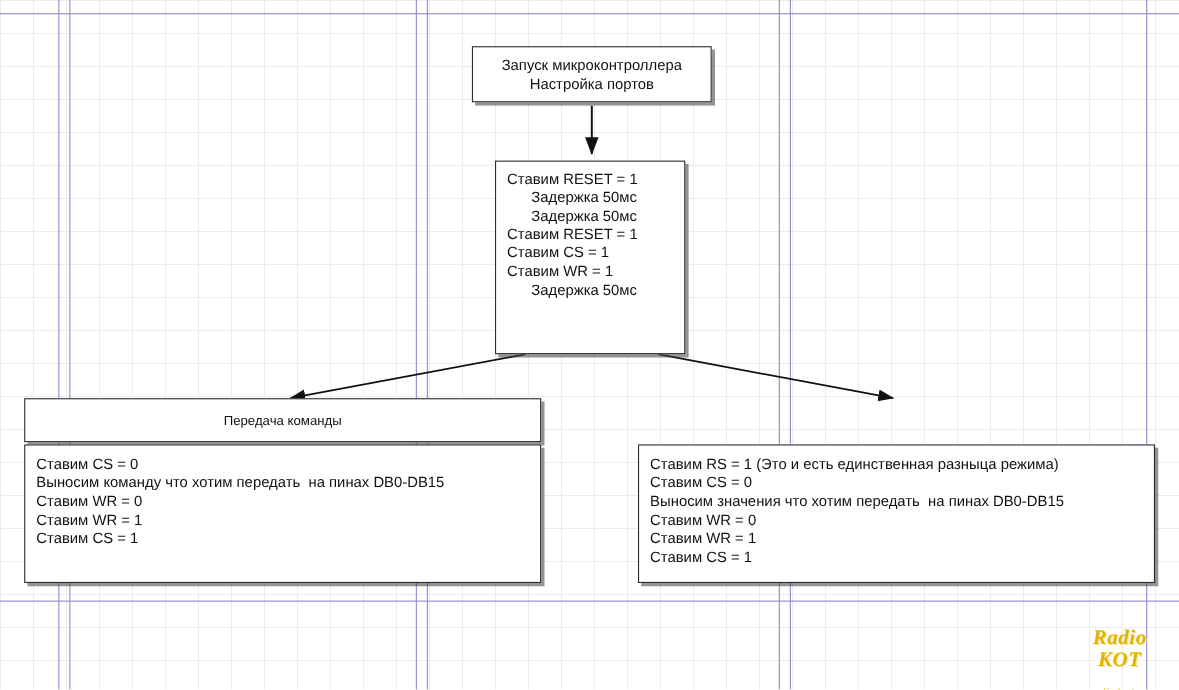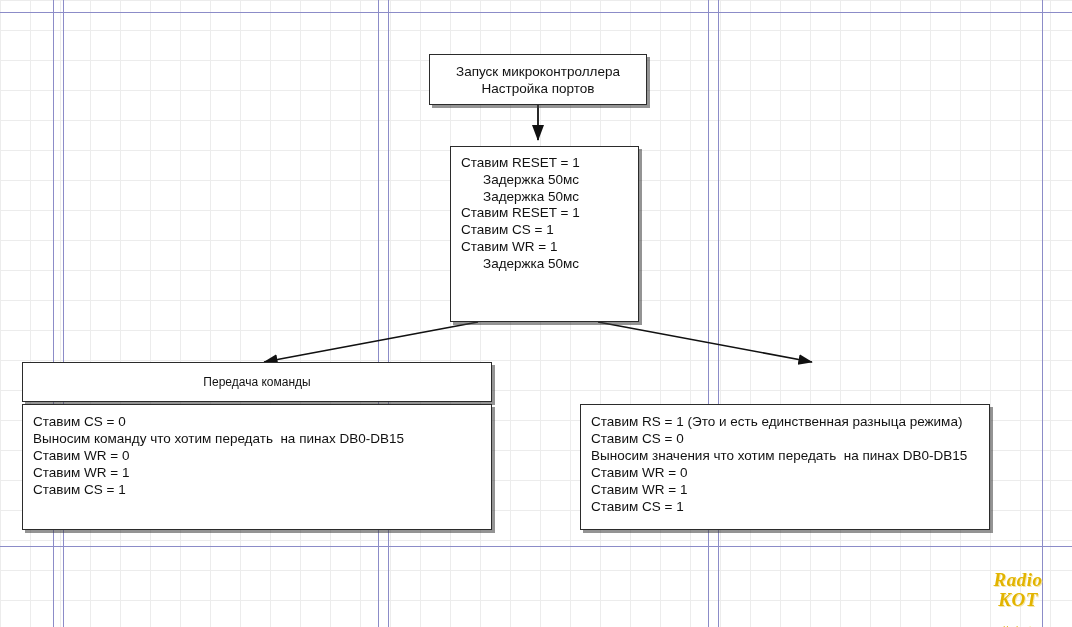--- a/index.html
+++ b/index.html
@@ -53,21 +53,20 @@
   }
   .box.shadow {
     box-shadow: 3px 3px 0 rgba(60,60,60,0.55);
   }
   .box-center {
     display: flex;
     flex-direction: column;
     align-items: center;
     justify-content: center;
     text-align: center;
-    margin-top: 12px;
   }
   .box-lines {
     padding: 8px 0 8px 10px;
   }
   .box-lines .ln {
     white-space: pre;
     display: block;
   }
   .indent {
     padding-left: 22px;
@@ -83,21 +82,21 @@
   #start-box {
     left: 429px;
     top: 42px;
     width: 218px;
     height: 51px;
   }
   
   #init-box {
     left: 450px;
     top: 146px;
-    width: 189px;
+    width: 173px;
     height: 176px;
     font-size: 13.5px;
     line-height: 16.8px;
   }
   
   #cmd-header {
     left: 22px;
     top: 362px;
     width: 470px;
     height: 40px;
@@ -111,21 +110,21 @@
   
   #data-header {
     left: 580px;
     top: 362px;
     width: 470px;
     height: 40px;
   }
   #data-body {
     left: 580px;
     top: 404px;
-    width: 410px;
+    width: 470px;
     height: 126px;
   }
   
   #arrows {
     position: absolute;
     left: 0;
     top: 0;
     width: 1072px;
     height: 627px;
     pointer-events: none;

